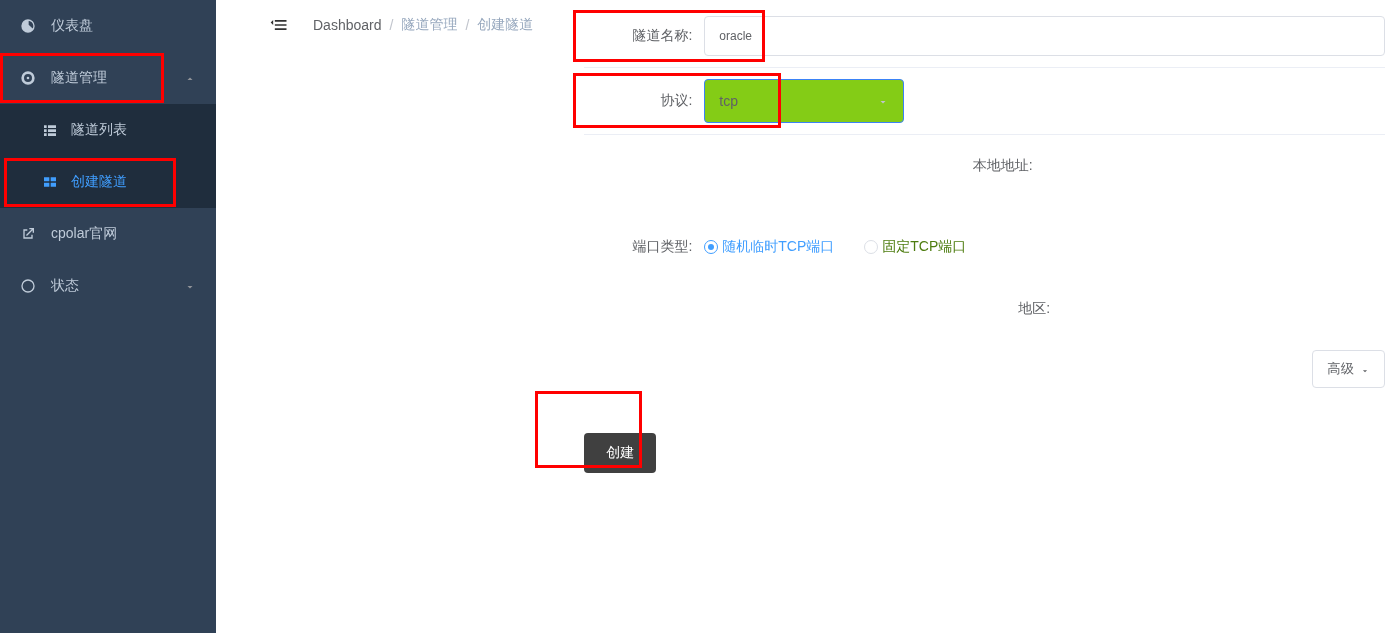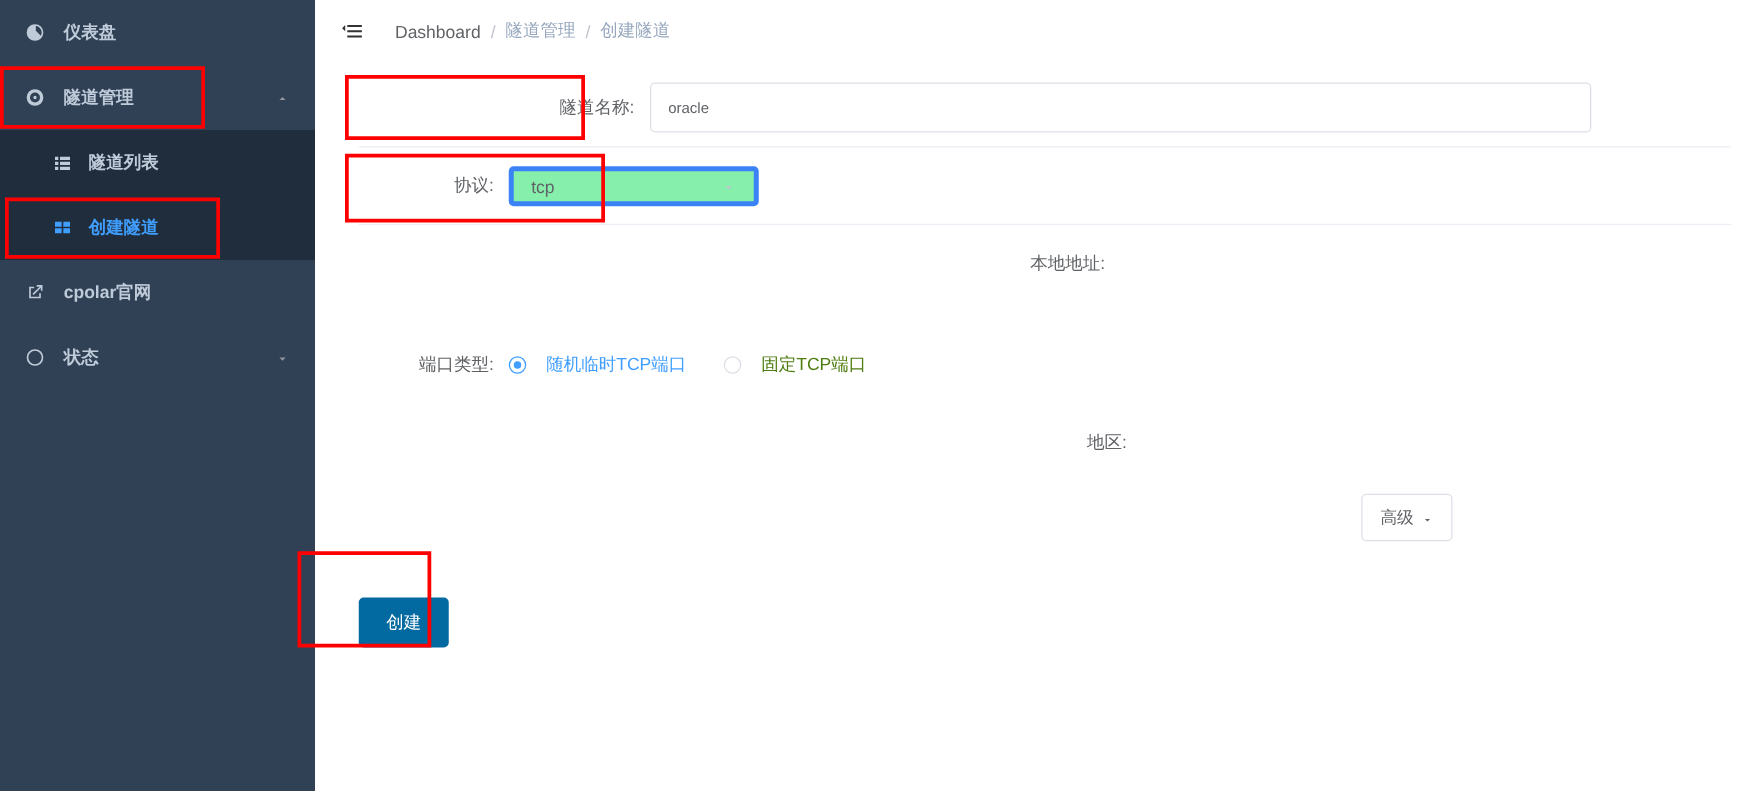--- a/index.html
+++ b/index.html
@@ -1,64 +1,64 @@
 <!DOCTYPE html>
 <html><head>
   <meta charset="utf-8">
   <style>
     * { box-sizing: border-box; margin: 0; padding: 0; }
     body { font-family: "Microsoft YaHei", -apple-system, Arial, sans-serif; font-size: 14px; color: #333; background: #fff; }
     .app { display: flex; width: 1400px; height: 633px; }
     
     
-    .sidebar { width: 252px; background: #304156; color: #bfcbd9; display: flex; flex-direction: column; font-weight: bold; }
+    .sidebar { width: 216px; background: #304156; color: #bfcbd9; display: flex; flex-direction: column; }
     .side-item { display: flex; align-items: center; height: 52px; padding: 0 20px; cursor: pointer; position: relative; }
     .side-item .icon { width: 16px; height: 16px; margin-right: 15px; flex-shrink: 0; }
     .side-item .lbl { flex: 1; color: #bfcbd9; }
     .side-item.active .lbl { color: #409eff; }
     .side-item.active .icon svg { fill: #409eff; }
     .side-item.sub { padding-left: 42px; background: #1f2d3d; }
     .side-item.sub .icon { margin-right: 13px; }
     .side-item.group { }
     .chev { margin-left: auto; width: 12px; height: 12px; }
     .chev svg { fill: #909399; }
     .side-item .icon svg { fill: #bfcbd9; }
     .hl-box { position: absolute; border: 3px solid #ff0000; pointer-events: none; }
     
     
-    .main { flex: 1; display: flex; flex-direction: column; background: #fff; }
+    .main { flex: 1; display: flex; flex-direction: row; background: #fff; padding-left: 33px; }
     .topbar { height: 50px; display: flex; align-items: center; padding: 0 16px; }
     .hamb { width: 20px; height: 20px; cursor: pointer; margin-right: 24px; margin-left:4px }
     .hamb svg { fill: #333; }
     .crumb { color: #97a8be; font-size: 14px; display:flex; align-items:center; gap:8px }
     .crumb .c1 { color: #606266; }
     .crumb .csep { color: #c0c4cc; }
     .content { flex: 1; padding: 5px 15px 0 35px; position: relative; }
     .form { }
     .row { display: flex; align-items: center; min-height: 62px; padding: 11px 0; justify-content: center; }
     .flabel { width: 120px; text-align: right; color: #606266; padding-right: 12px; font-size:14px; }
     .fcontrol { flex: 1; }
     .input { height: 40px; border: 1px solid #dcdfe6; border-radius: 4px; padding: 0 14px; font-size: 12px; color: #606266; width: 100%; outline:none; }
-    .select { height: 32px; border: 4px solid #3b82f6; border-radius: 4px; padding: 0 14px; font-size: 14px; color: #606266; width: 200px; display:flex; align-items:center; justify-content:space-between; cursor:pointer; background:#86efac }
+    .select { height: 44px; border: 1px solid #3b82f6; border-radius: 4px; padding: 0 14px; font-size: 14px; color: #606266; width: 200px; display:flex; align-items:center; justify-content:space-between; cursor:pointer; background:#84cc16 }
     .select .sv { color: #606266; }
     .select .arr { width:12px; height:12px; }
     .select .arr svg { fill:#c0c4cc; }
     .radios { display: flex; align-items: center; gap: 30px; }
-    .radio { display:flex; align-items:center; cursor:pointer; gap:16px; }
+    .radio { display:flex; align-items:center; cursor:pointer; gap:4px; }
     .rcircle { width:14px; height:14px; border-radius:50%; border:1px solid #dcdfe6; display:flex; align-items:center; justify-content:center; }
     .radio.sel .rcircle { border-color:#409eff; }
     .radio.sel .rcircle::after { content:""; width:6px; height:6px; background:#409eff; border-radius:50%; }
     .radio.sel .rlbl { color:#409eff; }
     .rlbl { color:#4d7c0f; }
     .advanced-row { display:flex; justify-content:flex-end; padding:10px 0; }
     .adv-btn { height:38px; border:1px solid #dcdfe6; border-radius:4px; background:#fff; padding:0 14px; display:flex; align-items:center; gap:6px; cursor:pointer; color:#606266; }
     .adv-btn .arr{ width:10px;height:10px }
     .adv-btn .arr svg{ fill:#606266 }
     .actions { padding-top: 35px; }
-    .btn-create { background:#0369a1; color:#fff; border:none; border-radius:4px; height:40px; padding:0 22px; font-size:14px; cursor:pointer; }
+    .btn-create { background:#404040; color:#fff; border:none; border-radius:4px; height:40px; padding:0 22px; font-size:14px; cursor:pointer; }
     .full-row-border{ border-top:1px solid #ebeef5; }
     .fcontrol.wide{ max-width:753px }
     .redbox{ position:absolute; border:3px solid #ff0000; pointer-events:none; }
   </style>
 </head>
 <body>
 
 <div class="app">
 
   <div class="sidebar">

